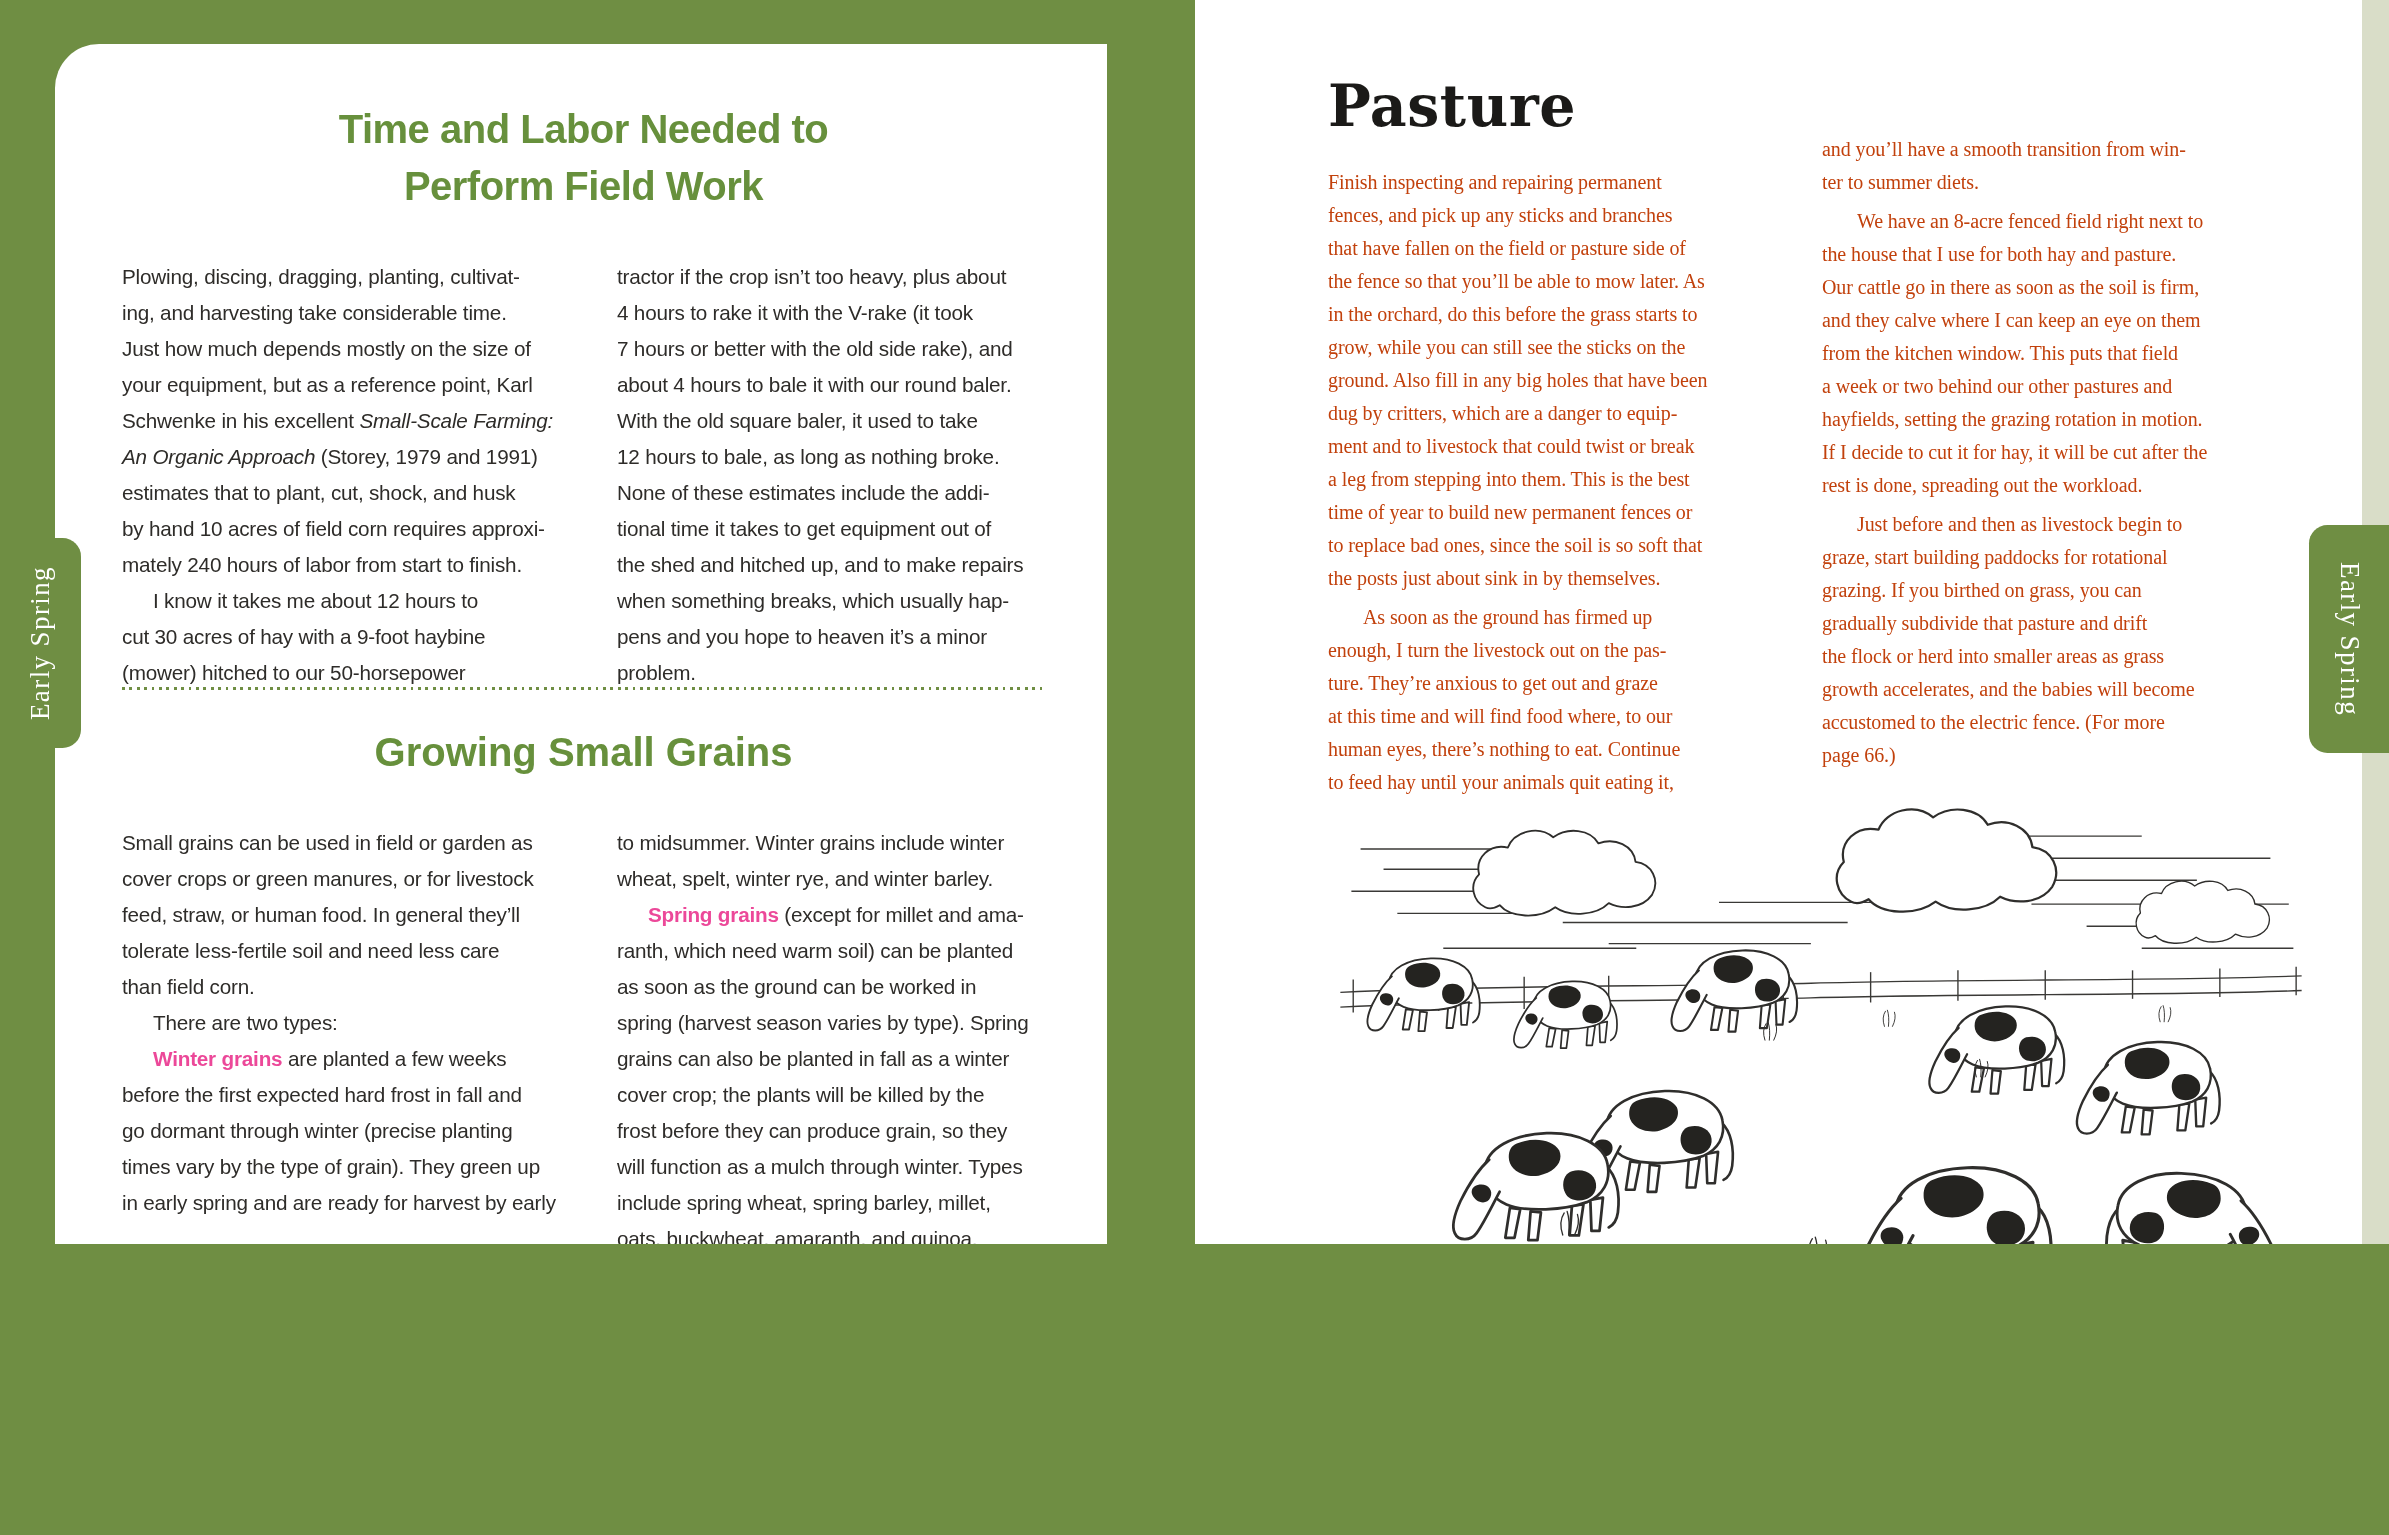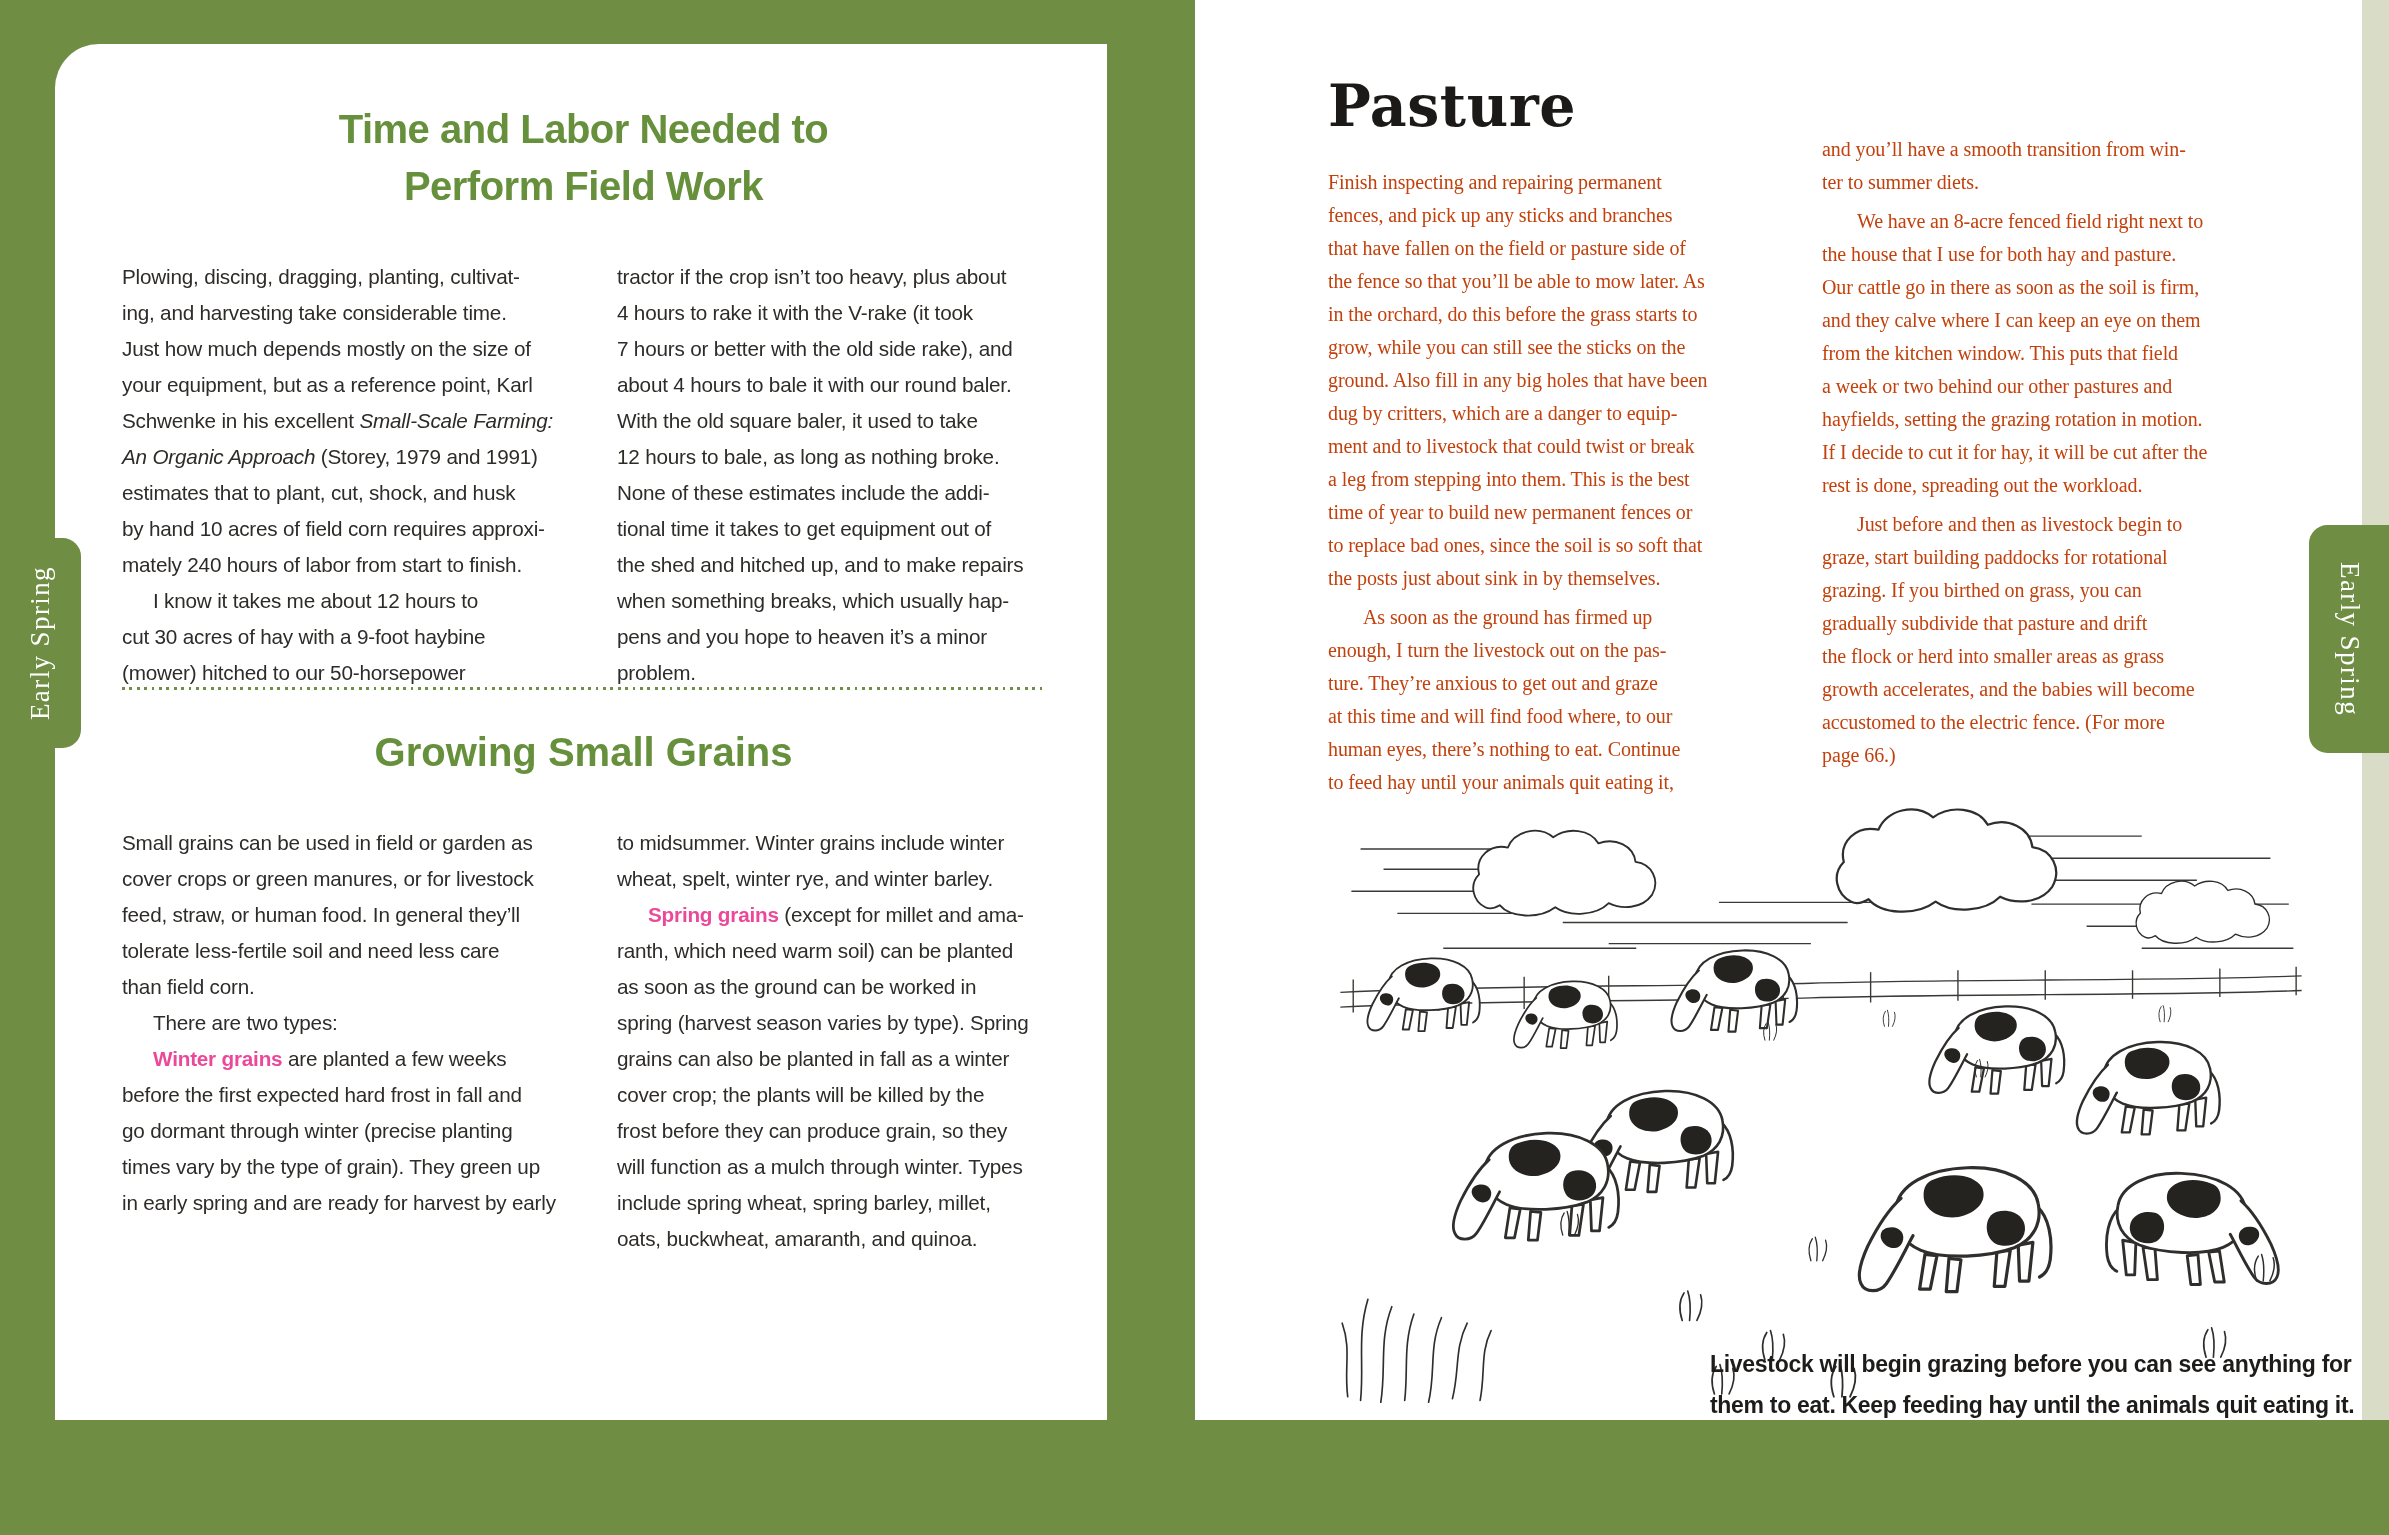--- a/index.html
+++ b/index.html
@@ -1,16 +1,16 @@
 <!DOCTYPE html>
 <html style="font-size:14.7px"><head>
 <meta charset="utf-8">
 <style>
   html,body{margin:0;padding:0;background:#6f8e43;}
-  #canvas{position:relative;width:2389px;height:1420px;background:#6f8e43;
+  #canvas{position:relative;width:2389px;height:1244px;background:#6f8e43;
           font-family:"Liberation Sans",sans-serif;overflow:hidden;}
 
   .page{position:absolute;background:#ffffff;}
   .page.left{left:55px;top:44px;width:1052px;height:1443px;border-radius:44px 0 0 44px;}
   .page.right{left:1195px;top:0;width:1195px;height:1536px;padding-left:21px;}
 
   .pale-strip{position:absolute;right:0;top:0;width:49px;height:100%;background:#d9ddc8;}
 
   .tab{position:absolute;background:#6f8e43;display:flex;align-items:center;justify-content:center;z-index:5;}
   .tab-left{left:0;top:538px;width:81px;height:210px;border-radius:0 18.4px 18.4px 0;}

